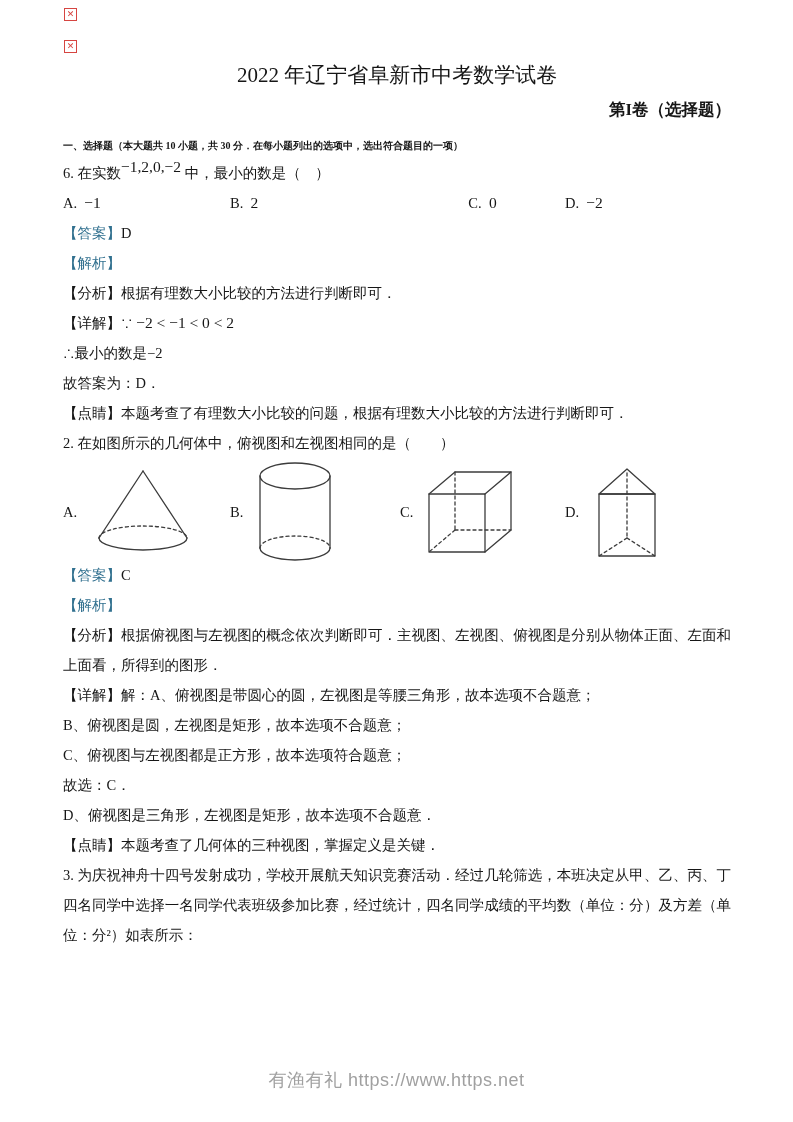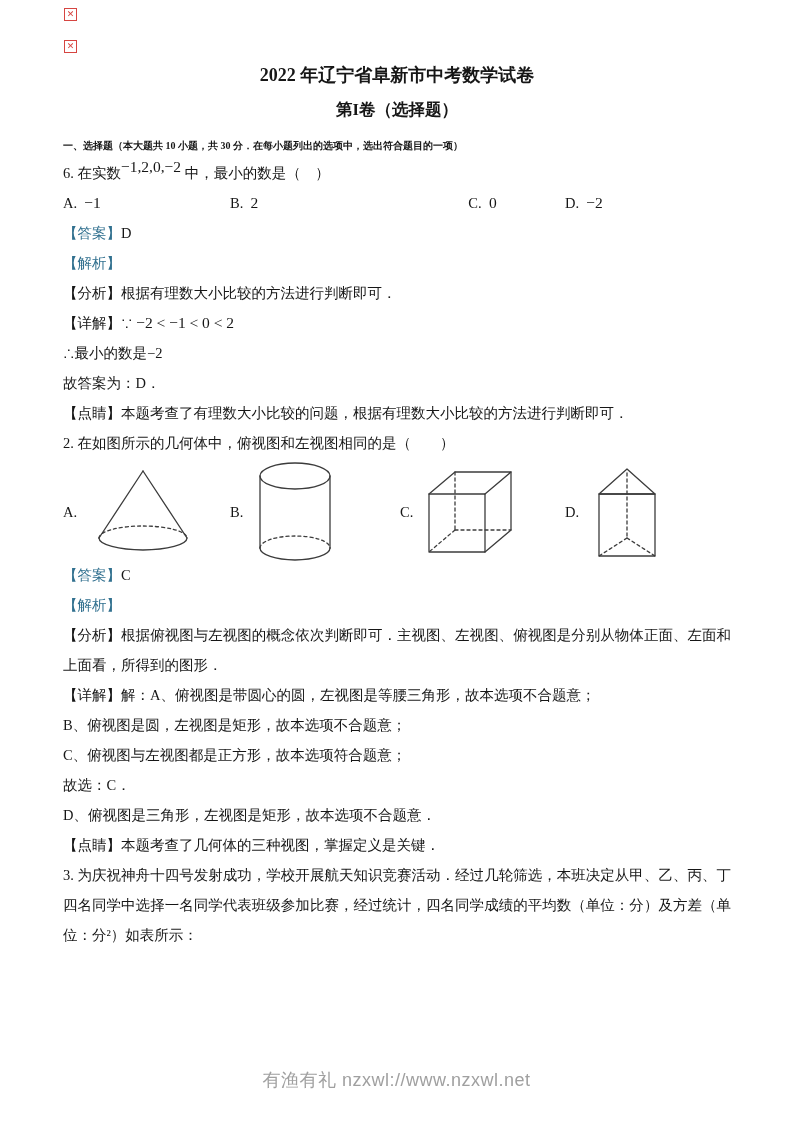--- a/index.html
+++ b/index.html
@@ -19,24 +19,24 @@
     position: absolute; left: 64px; width: 13px; height: 13px;
     border: 1px solid var(--broken, #d64541); color: var(--broken, #d64541);
     font-size: 9px; line-height: 11px; text-align: center;
     font-family: "Liberation Sans", sans-serif;
   }
   .bi-1 { top: 8px; }
   .bi-2 { top: 40px; }
 
   h1.title {
     margin: 0; text-align: center;
-    font-size: 18px; line-height: 30px; font-weight: bold;
+    font-size: 21px; line-height: 30px; font-weight: normal;
   }
   h2.volume {
-    margin: 8px 0 0 0; text-align: center;
+    margin: 8px 0 0 0; text-align: right;
     font-size: 16.5px; line-height: 24px; font-weight: bold;
   }
   h3.section {
     margin: 12px 0 0 0;
     font-size: 10px; line-height: 24px; font-weight: bold;
   }
 
   p.line {
     margin: 0; font-size: 14.5px; line-height: 30px;
     text-align: justify;
@@ -160,14 +160,14 @@
     <p class="line">B、俯视图是圆，左视图是矩形，故本选项不合题意；</p>
     <p class="line">C、俯视图与左视图都是正方形，故本选项符合题意；</p>
     <p class="line">故选：C．</p>
     <p class="line">D、俯视图是三角形，左视图是矩形，故本选项不合题意．</p>
     <p class="line">【点睛】本题考查了几何体的三种视图，掌握定义是关键．</p>
 
     <p class="line mt-q3">3. 为庆祝神舟十四号发射成功，学校开展航天知识竞赛活动．经过几轮筛选，本班决定从甲、乙、丙、丁四名同学中选择一名同学代表班级参加比赛，经过统计，四名同学成绩的平均数（单位：分）及方差（单位：分²）如表所示：</p>
 
   </div>
 
-  <div class="footer">有渔有礼 nzxwl://www.nzxwl.net</div>
+  <div class="footer">有渔有礼 https://www.https.net</div>
 </div>
 
 </body></html>

